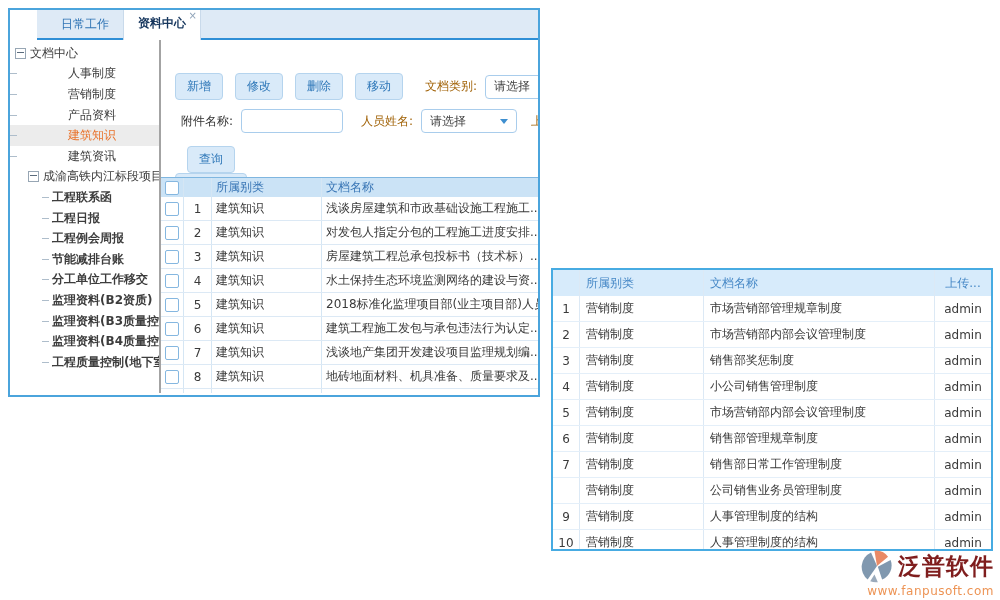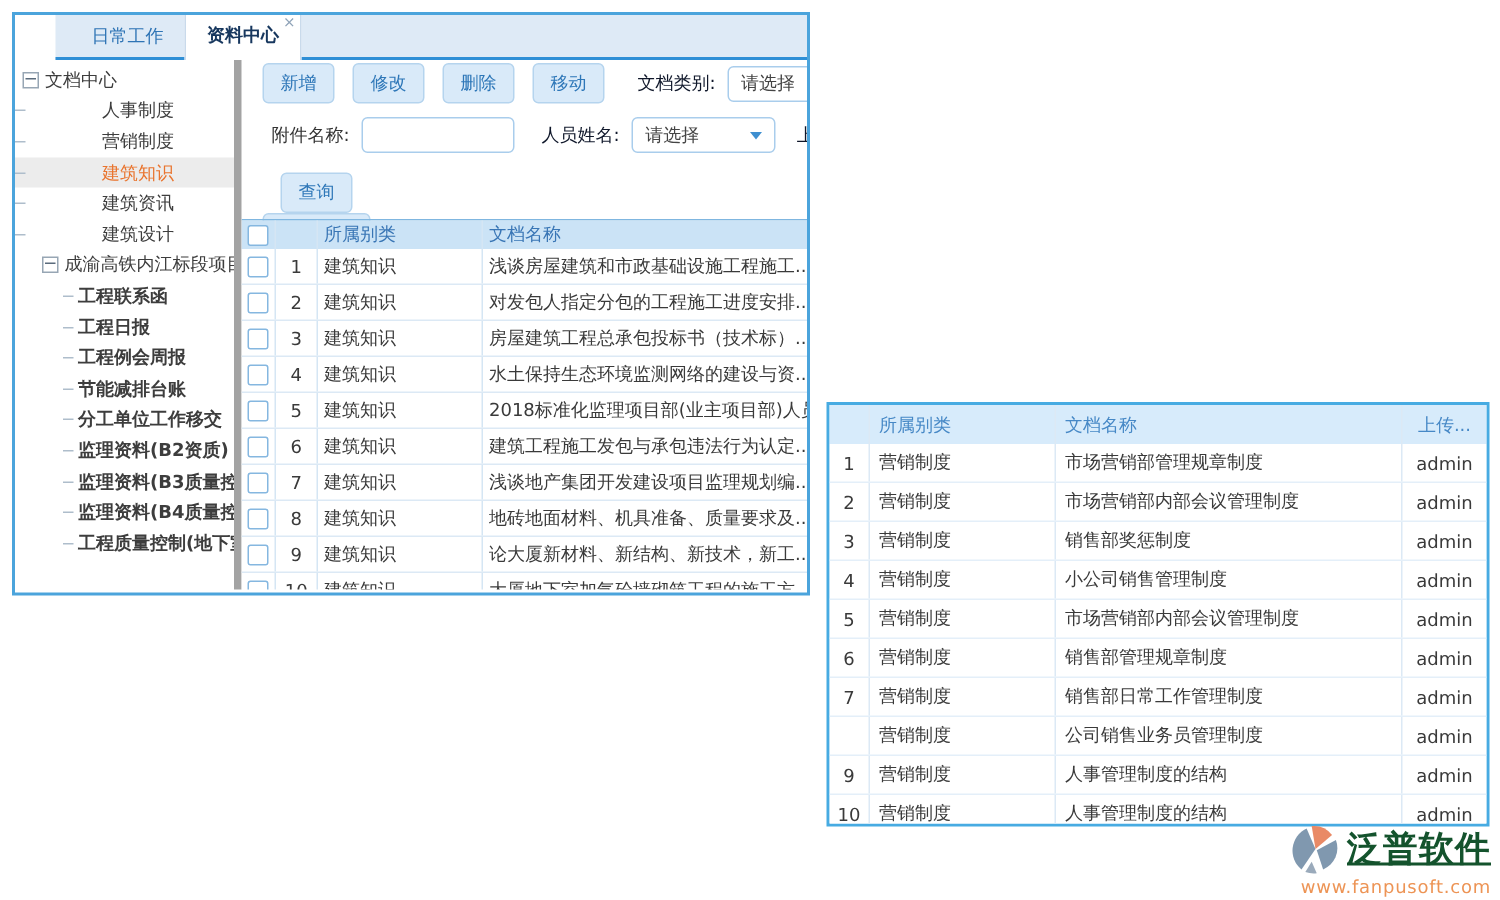--- a/index.html
+++ b/index.html
@@ -10,41 +10,41 @@
   .panel1{position:absolute;left:8px;top:8px;width:528px;height:385px;
     border:2px solid #4BA4DC;background:#fff;overflow:hidden;}
   .tabbar{height:30px;background:#DEEAF6;border-bottom:2px solid #2F8FD6;
     display:flex;align-items:flex-end;padding-left:10px;box-sizing:border-box;margin-left:27px;}
   .tab{padding:6px 14px 5px;font-size:12px;color:#2E74B5;cursor:default;position:relative;}
   .tab.active{background:#fff;color:#17375E;font-weight:bold;
     border:1px solid #C9DAEB;border-bottom:none;margin-bottom:-2px;padding-bottom:8px;}
   .tab-close{position:absolute;top:2px;right:3px;font-size:10px;color:#8FA3B8;font-weight:normal;line-height:1;}
 
   .panel-body{display:flex;height:353px;}
-  .sidebar{width:151px;border-right:5px solid #a3a3a3;font-size:12px;color:#3D3D3D;
+  .sidebar{width:151px;border-right:2px solid #a3a3a3;font-size:12px;color:#3D3D3D;
     padding-top:3px;overflow:hidden;box-sizing:border-box;flex:none;}
   .trow{height:20.6px;display:flex;align-items:center;white-space:nowrap;cursor:default;}
   .trow.root{padding-left:5px;}
   .trow.l1{gap:48px;}
   .trow.subroot{padding-left:18px;}
   .trow.l2{padding-left:32px;font-weight:bold;}
   .dash{display:inline-block;width:7px;height:0;border-top:1px solid #AEBDCB;margin-right:3px;flex:none;}
   .cbox{display:inline-block;width:9px;height:9px;border:1px solid #97A6B4;background:#fff;
     position:relative;margin-right:4px;flex:none;}
   .cbox::after{content:"";position:absolute;left:1px;right:1px;top:3px;border-top:1px solid #5A6B7C;}
   .trow.selected{background:#ECECEC;color:#E9742E;}
 
-  .main{position:relative;flex:1;font-size:12px;color:#333;overflow:hidden;}
+  .main{position:relative;flex:1;font-size:12px;color:#333;overflow:hidden;margin-top:31px;}
   .frow{position:absolute;left:0;display:flex;align-items:center;white-space:nowrap;}
   .frow1{top:2px;left:14px;}
   .frow2{top:38px;left:20px;}
   .frow3{top:75px;left:14px;flex-direction:column;}
   .btn{display:inline-block;background:#D9EAF9;border:1px solid #B5D4EE;color:#2E77B8;
     border-radius:4px;padding:4px 11px;font-size:12px;margin-right:12px;cursor:default;}
-  .flabel{color:#0f172a;margin:0 8px 0 10px;}
+  .flabel{color:#a16207;margin:0 8px 0 10px;}
   .selectbox{display:inline-flex;align-items:center;justify-content:space-between;
     width:78px;height:22px;background:#fff;border:1px solid #A9CDEC;border-radius:4px;
     padding:0 8px;color:#444;box-sizing:content-box;}
   .caret{width:0;height:0;border-left:4px solid transparent;border-right:4px solid transparent;
     border-top:5px solid #3E8FD0;}
   .tinput{width:90px;height:22px;border:1px solid #A9CDEC;border-radius:4px;background:#fff;
     font-size:12px;padding:0 5px;outline:none;}
 
   .table1{position:absolute;left:0;top:106px;width:530px;border-top:1px solid #7FB6E0;}
   .t1-hdr,.t1-row{display:grid;grid-template-columns:23px 28px 110px 1fr;align-items:center;}
@@ -65,21 +65,21 @@
   .t2-row{height:25px;background:#fff;border-bottom:1px solid #E4EFF9;color:#3A3A3A;}
   .c2{padding:0 6px;overflow:hidden;white-space:nowrap;border-right:1px solid #DCE9F5;height:100%;
     display:flex;align-items:center;}
   .c2.num{justify-content:center;padding:0 2px;}
   .c2.up{justify-content:center;}
   .c2.last{border-right:none;}
 
   
   .logo{position:absolute;right:6px;top:549px;width:160px;text-align:right;}
   .logo-top{display:flex;align-items:center;justify-content:flex-end;}
-  .logo-name{font-size:23px;font-weight:bold;color:#14532d;letter-spacing:1px;line-height:1;text-decoration:underline;}
+  .logo-name{font-size:23px;font-weight:bold;color:#7f1d1d;letter-spacing:1px;line-height:1;}
   .logo-url{font-size:12px;font-weight:normal;color:#ED9455;letter-spacing:0.5px;margin-top:1px;}
 </style>
 </head>
 <body>
 
 <div class="stage">
 
   <div class="panel1">
     <div class="tabbar">
       <div class="tab">日常工作</div>
@@ -97,31 +97,31 @@
           <span>文档中心</span>
         </div>
         <div class="trow l1">
             <span class="dash"></span>
             <span>人事制度</span>
           </div>
         <div class="trow l1">
             <span class="dash"></span>
             <span>营销制度</span>
           </div>
+        <div class="trow l1">
+            <span class="dash"></span>
+            <span>产品资料</span>
+          </div>
         <div class="trow l1 selected">
             <span class="dash"></span>
             <span>建筑知识</span>
           </div>
         <div class="trow l1">
             <span class="dash"></span>
             <span>建筑资讯</span>
-          </div>
-        <div class="trow l1">
-            <span class="dash"></span>
-            <span>建筑设计</span>
           </div>
         <div class="trow subroot">
           <span class="cbox"></span>
           <span>成渝高铁内江标段项目</span>
         </div>
         <div class="trow l2">
             <span class="dash"></span>
             <span>工程联系函</span>
           </div>
         <div class="trow l2">

